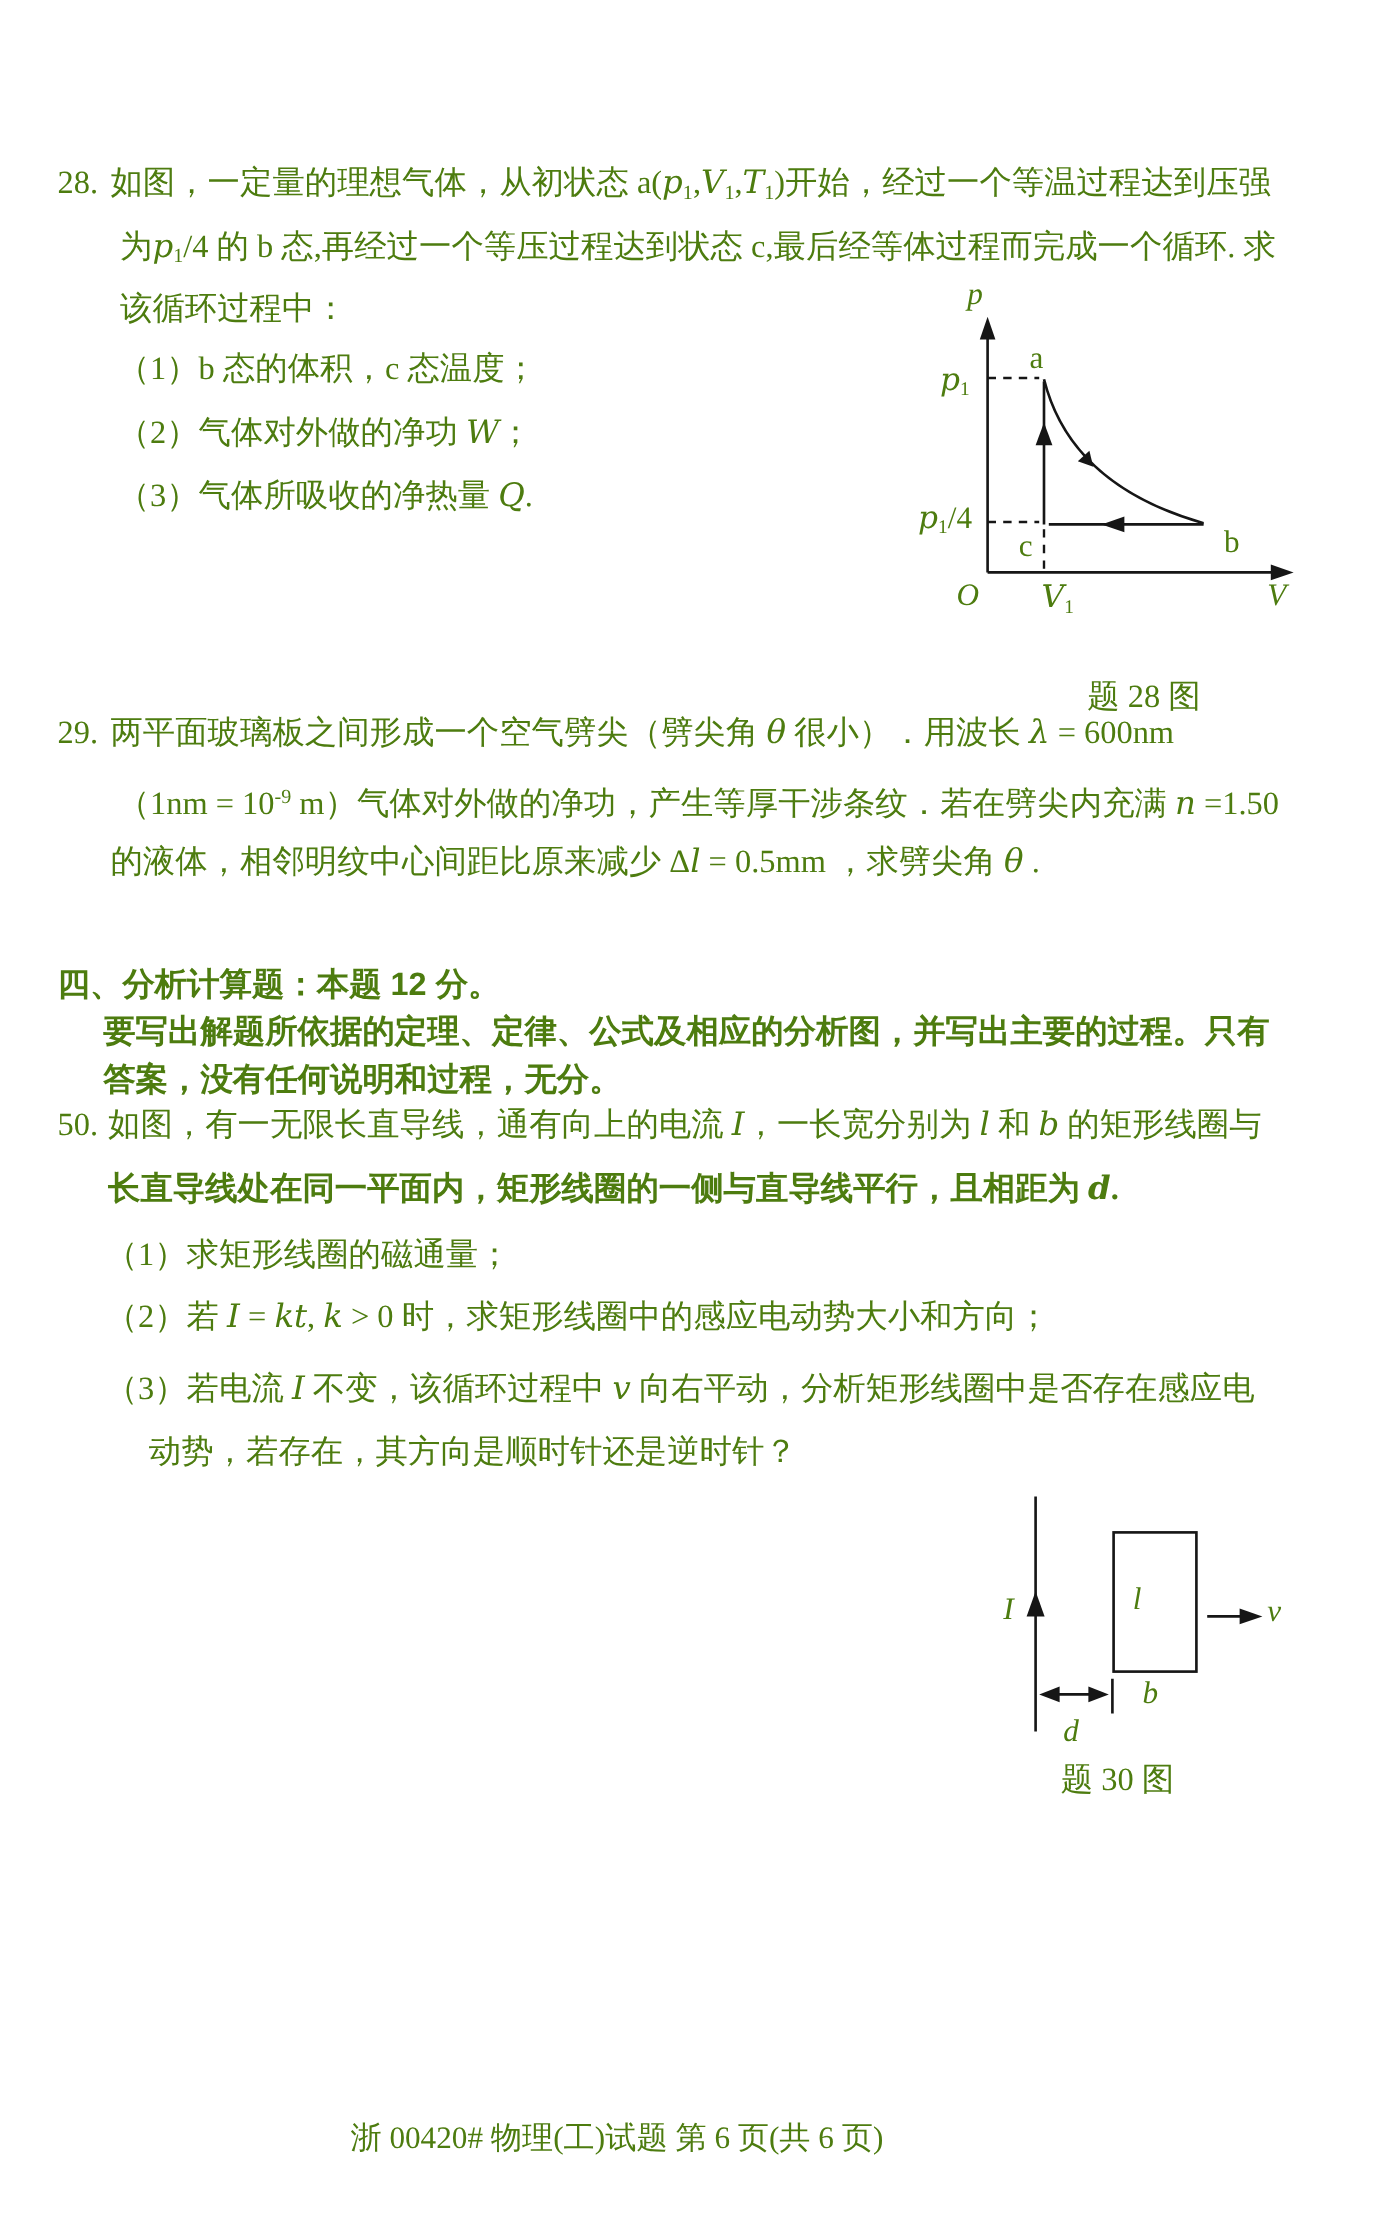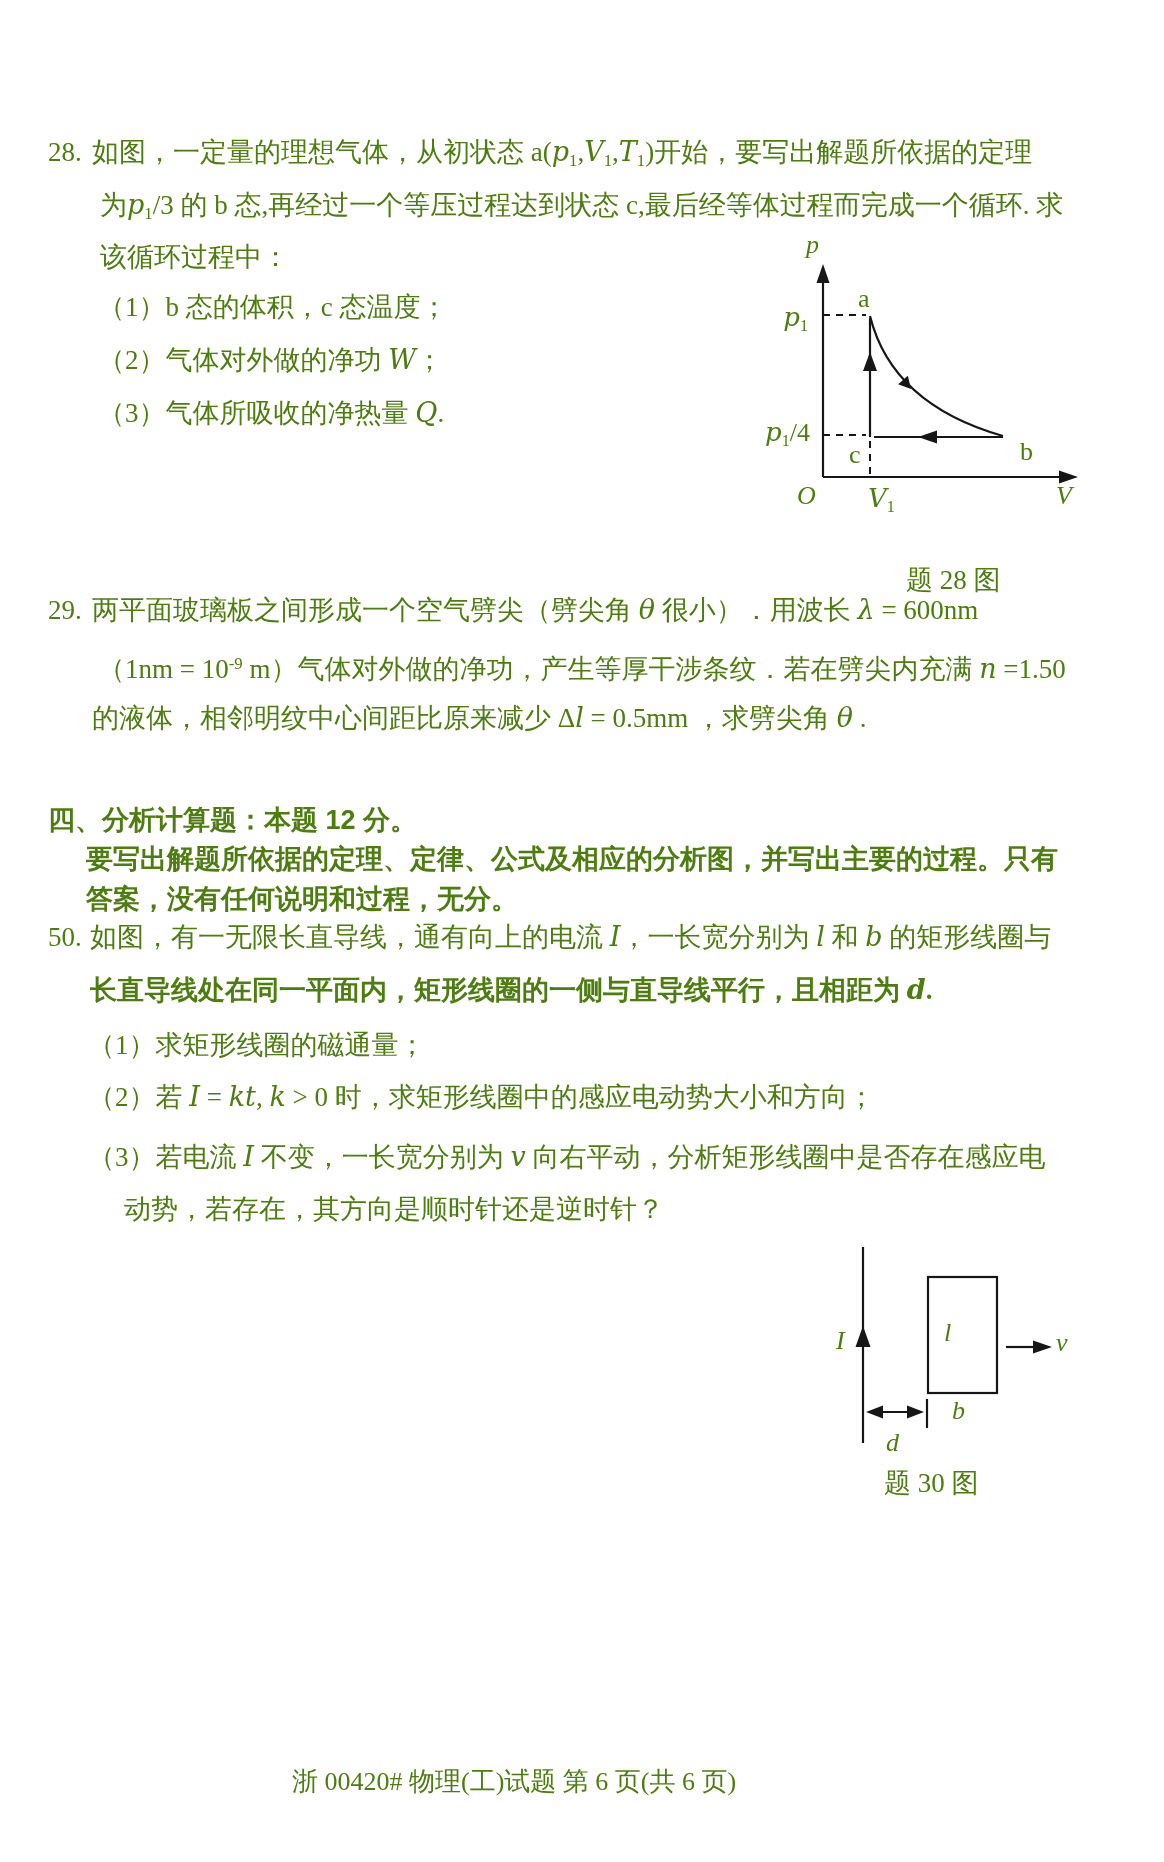--- a/index.html
+++ b/index.html
@@ -36,22 +36,22 @@
   svg line, svg path, svg rect{stroke:#161616;stroke-width:2.2;fill:none;}
   svg .dash{stroke-dasharray:7 6;stroke-width:2;}
   svg polygon{fill:#161616;stroke:none;}
 </style>
 </head>
 <body>
 
 <div id="page">
 
   <div class="line" style="left:48px;top:135px;">28.</div>
-  <div class="line" style="left:92px;top:135px;"><span>如图，一定量的理想气体，从初状态 a(</span><span class="m-i">p</span><span class="m-sub">1</span><span>,</span><span class="m-i">V</span><span class="m-sub">1</span><span>,</span><span class="m-i">T</span><span class="m-sub">1</span><span>)开始，要写出解题所依据的定理</span></div>
-  <div class="line" style="left:100px;top:188px;"><span>为</span><span class="m-i">p</span><span class="m-sub">1</span><span>/3 的 b 态,再经过一个等压过程达到状态 c,最后经等体过程而完成一个循环. 求</span></div>
+  <div class="line" style="left:92px;top:135px;"><span>如图，一定量的理想气体，从初状态 a(</span><span class="m-i">p</span><span class="m-sub">1</span><span>,</span><span class="m-i">V</span><span class="m-sub">1</span><span>,</span><span class="m-i">T</span><span class="m-sub">1</span><span>)开始，经过一个等温过程达到压强</span></div>
+  <div class="line" style="left:100px;top:188px;"><span>为</span><span class="m-i">p</span><span class="m-sub">1</span><span>/4 的 b 态,再经过一个等压过程达到状态 c,最后经等体过程而完成一个循环. 求</span></div>
   <div class="line" style="left:100px;top:240px;"><span>该循环过程中：</span></div>
   <div class="line" style="left:98px;top:290px;text-align:right;"><span>（1）b 态的体积，c 态温度；</span></div>
   <div class="line" style="left:98px;top:343px;"><span>（2）气体对外做的净功 </span><span class="m-i">W</span><span>；</span></div>
   <div class="line" style="left:98px;top:396px;"><span>（3）气体所吸收的净热量 </span><span class="m-i">Q</span><span>.</span></div>
 
   <svg style="left:750px;top:212px;" width="350" height="292" viewBox="750 212 350 292">
     <line x1="823" y1="477" x2="823" y2="280"></line>
     <polygon points="823,264 816.5,283 829.5,283"></polygon>
     <line x1="823" y1="477" x2="1062" y2="477"></line>
     <polygon points="1078,477 1059,470.5 1059,483.5"></polygon>
@@ -83,21 +83,21 @@
 
   <div class="line hei" style="left:48px;top:803px;">四、分析计算题：本题 12 分。</div>
   <div class="line hei" style="left:86px;top:842px;">要写出解题所依据的定理、定律、公式及相应的分析图，并写出主要的过程。只有</div>
   <div class="line hei" style="left:86px;top:882px;">答案，没有任何说明和过程，无分。</div>
 
   <div class="line" style="left:48px;top:920px;">50.</div>
   <div class="line" style="left:90px;top:920px;"><span>如图，有一无限长直导线，通有向上的电流 </span><span class="m-i">I</span><span>，一长宽分别为 </span><span class="m-i">l</span><span> 和 </span><span class="m-i">b</span><span> 的矩形线圈与</span></div>
   <div class="line" style="left:90px;top:973px;font-weight:bold;"><span>长直导线处在同一平面内，矩形线圈的一侧与直导线平行，且相距为 </span><span class="m-i">d</span><span>.</span></div>
   <div class="line" style="left:88px;top:1028px;"><span>（1）求矩形线圈的磁通量；</span></div>
   <div class="line" style="left:88px;top:1080px;"><span>（2）若 </span><span class="m-i">I</span><span> = </span><span class="m-i">kt</span><span>, </span><span class="m-i">k</span><span> &gt; 0 时，求矩形线圈中的感应电动势大小和方向；</span></div>
-  <div class="line" style="left:88px;top:1140px;"><span>（3）若电流 </span><span class="m-i">I</span><span> 不变，一长宽分别为 </span><span class="m-i">v</span><span> 向右平动，分析矩形线圈中是否存在感应电</span></div>
+  <div class="line" style="left:88px;top:1140px;"><span>（3）若电流 </span><span class="m-i">I</span><span> 不变，该循环过程中 </span><span class="m-i">v</span><span> 向右平动，分析矩形线圈中是否存在感应电</span></div>
   <div class="line" style="left:124px;top:1192px;"><span>动势，若存在，其方向是顺时针还是逆时针？</span></div>
 
   <svg style="left:750px;top:1242px;" width="340" height="220" viewBox="750 1242 340 220">
     <line x1="863" y1="1247" x2="863" y2="1443"></line>
     <polygon points="863,1326 855.5,1347 870.5,1347"></polygon>
     <rect x="928" y="1277" width="69" height="116"></rect>
     <line x1="1006" y1="1347" x2="1037" y2="1347"></line>
     <polygon points="1052,1347 1033,1340.5 1033,1353.5"></polygon>
     <line x1="871" y1="1412" x2="919" y2="1412"></line>
     <polygon points="866,1412 883,1405.5 883,1418.5"></polygon>

